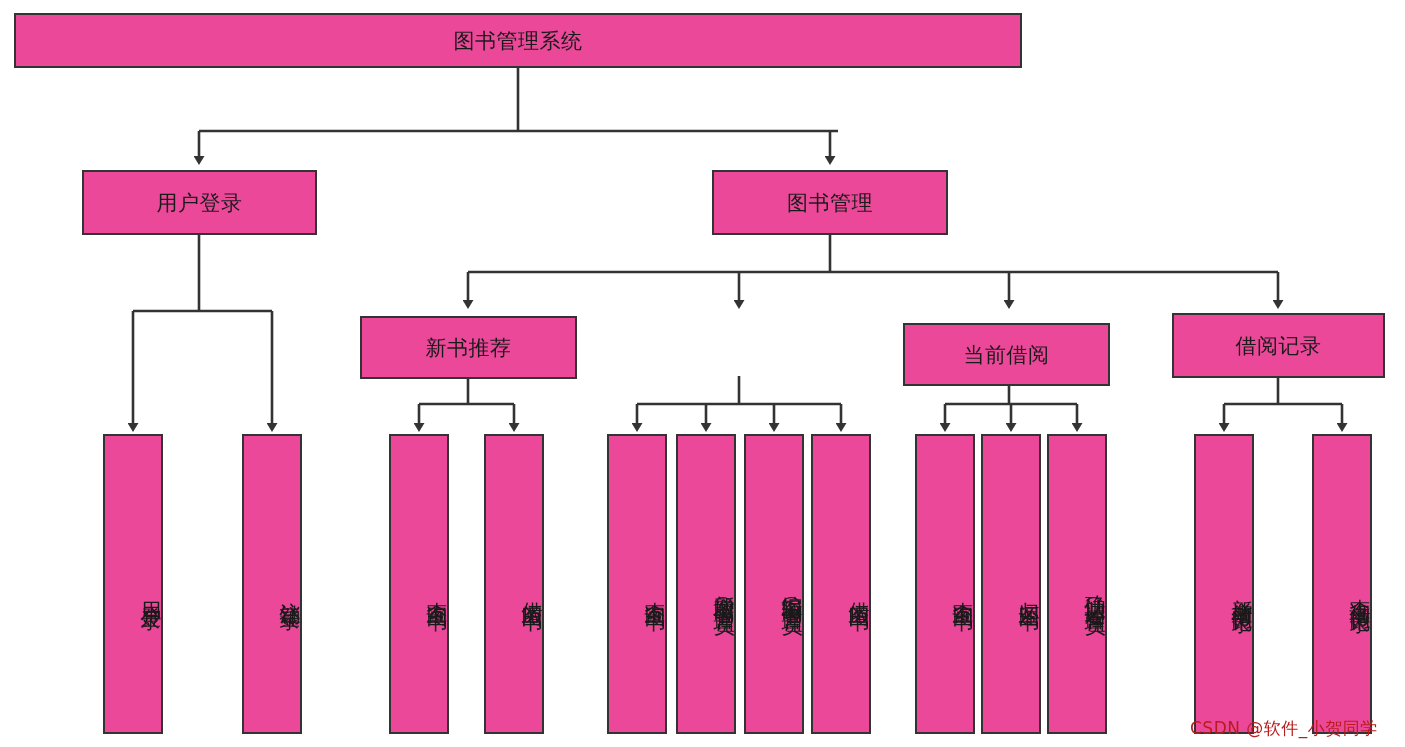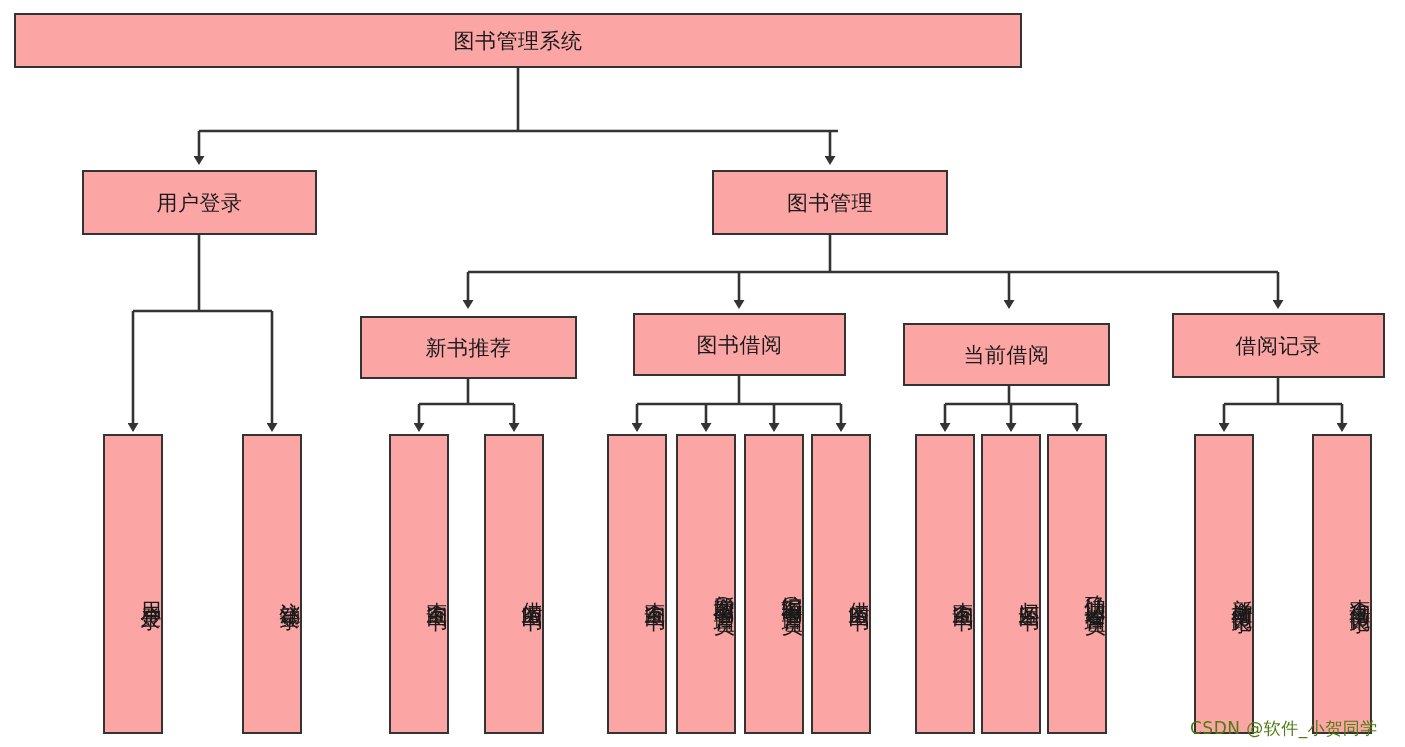--- a/index.html
+++ b/index.html
@@ -22,21 +22,21 @@
     left: 0;
     top: 0;
     width: 1405px;
     height: 747px;
     pointer-events: none;
   }
   .node {
     position: absolute;
     box-sizing: border-box;
     border: 2px solid #333333;
-    background: #fca5a5;
+    background: #ec4899;
     display: flex;
     align-items: center;
     justify-content: center;
     color: #1a1a1a;
   }
   .node.horiz {
     font-size: 21px;
     letter-spacing: 0.5px;
   }
   .node.vert {
@@ -50,21 +50,21 @@
     line-height: 1.0;
   }
   .node.vert .vtext {
     writing-mode: vertical-rl;
     text-orientation: upright;
     white-space: nowrap;
   }
   .watermark {
     position: absolute;
     font-size: 17px;
-    color: #4d7c0f;
+    color: #b91c1c;
     letter-spacing: 0.5px;
     white-space: nowrap;
   }
 </style>
 </head>
 <body>
 
 <div id="canvas">
 
   <svg class="wires" viewBox="0 0 1405 747" xmlns="http://www.w3.org/2000/svg">
@@ -125,23 +125,20 @@
   <div class="node horiz" style="left:82px; top:170px; width:235px; height:65px;">
     <span>用户登录</span>
   </div>
   <div class="node horiz" style="left:712px; top:170px; width:236px; height:65px;">
     <span>图书管理</span>
   </div>
 
   <div class="node horiz" style="left:360px; top:316px; width:217px; height:63px;">
     <span>新书推荐</span>
   </div>
-  <div class="node horiz" style="left:633px; top:313px; width:213px; height:63px;">
-    <span>图书借阅</span>
-  </div>
   <div class="node horiz" style="left:903px; top:323px; width:207px; height:63px;">
     <span>当前借阅</span>
   </div>
   <div class="node horiz" style="left:1172px; top:313px; width:213px; height:65px;">
     <span>借阅记录</span>
   </div>
 
   <div class="node vert" style="left:103px; top:434px; width:60px; height:300px;">
     <span class="vtext">用户登录</span>
   </div>

